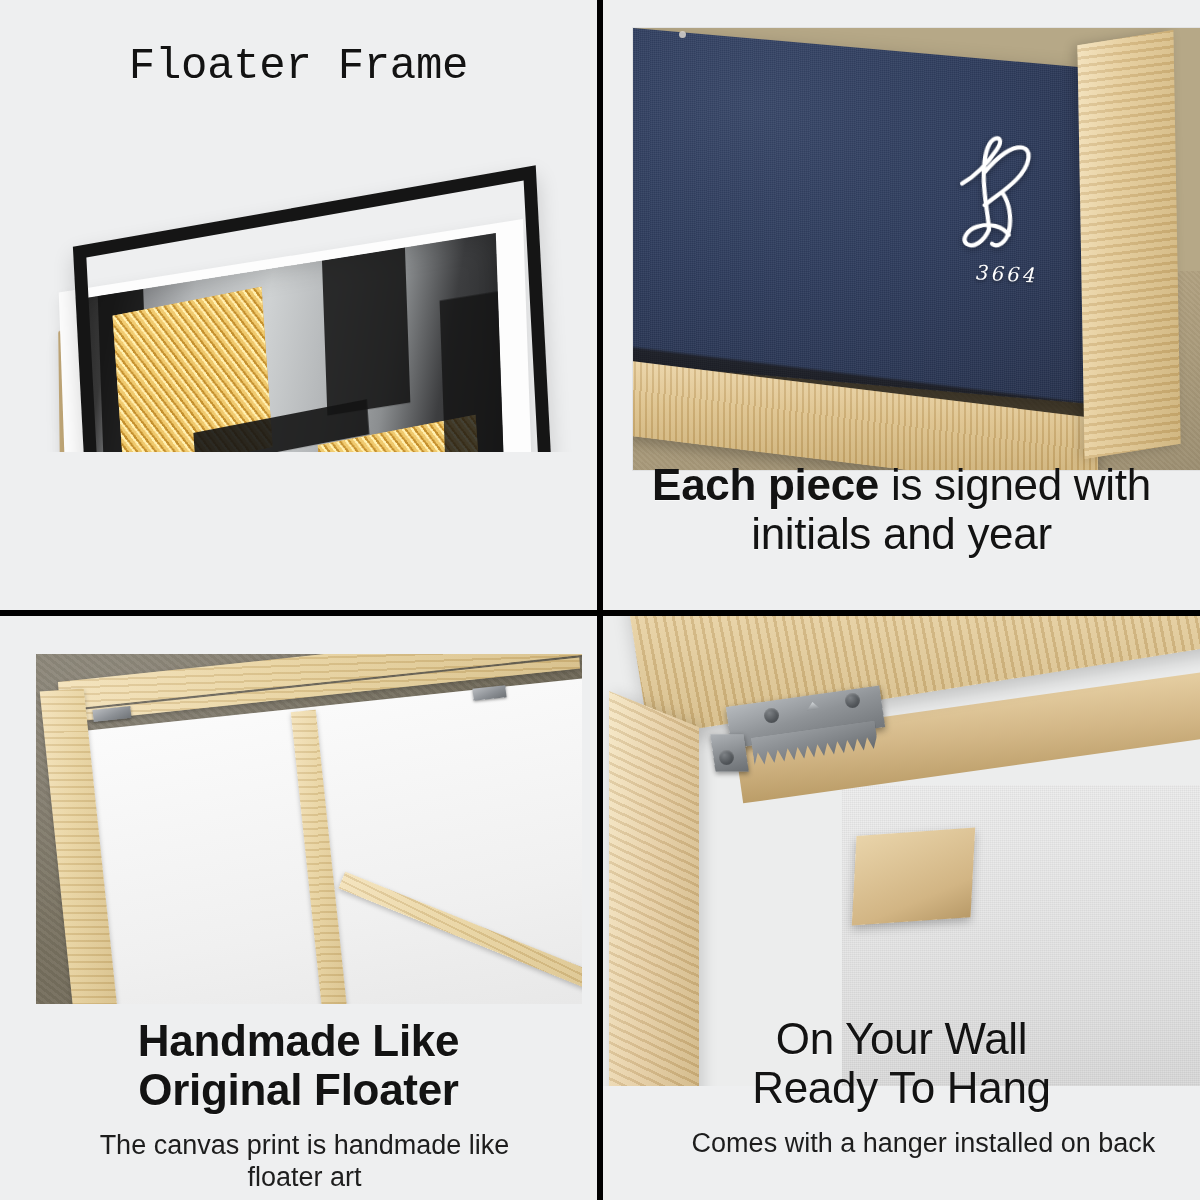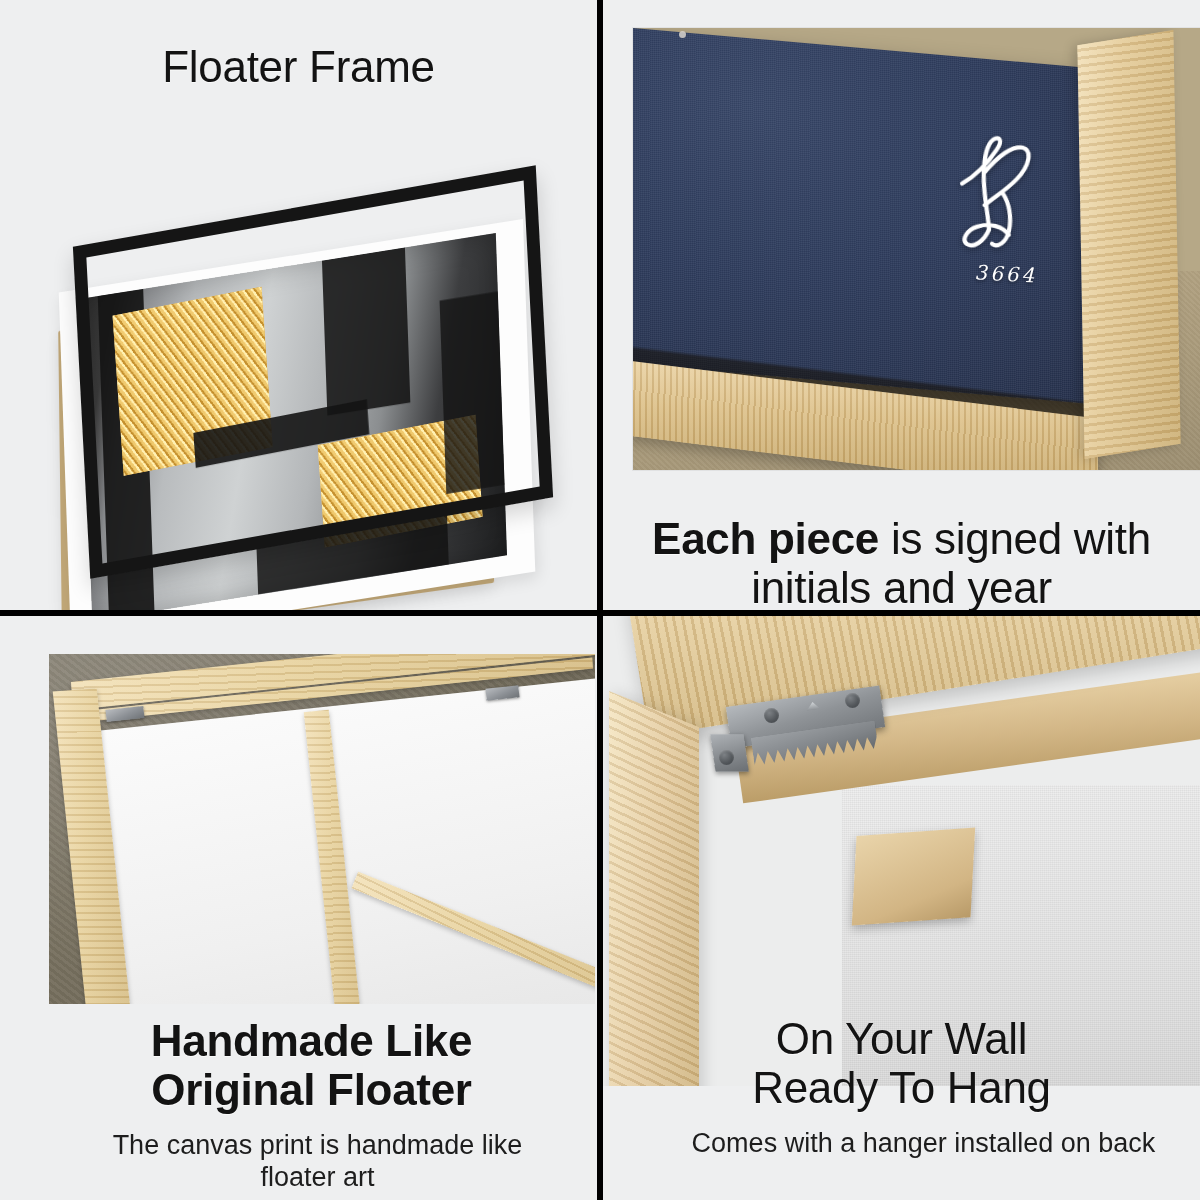--- a/index.html
+++ b/index.html
@@ -24,23 +24,23 @@
     background:#000; z-index:30;
   }
   .divider-h {
     position:absolute; left:0; top:610px;
     width:1200px; height:6px;
     background:#000; z-index:30;
   }
 
   
   .quad { position:absolute; overflow:hidden; }
-  #quad-tl { left:0;   top:0;    width:597px;  height:610px; }
+  #quad-tl { left:0;   top:0;    width:597px;  height:452px;font-family:Liberation Mono, monospace; }
   #quad-tr { left:603px; top:0;  width:597px;  height:610px; }
-  #quad-bl { left:0;   top:616px; width:597px; height:584px;margin-left:13px; }
+  #quad-bl { left:0;   top:616px; width:597px; height:584px; }
   #quad-br { left:603px; top:616px; width:597px; height:584px; }
 
   
   .caption { position:absolute; left:0; width:100%; text-align:center; z-index:12; }
   .headline {
     font-size:44px; line-height:1.12; letter-spacing:-0.3px;
     color:#131313; font-weight:400;
     text-shadow:0 1px 0 rgba(255,255,255,0.65);
   }
   .headline.bold { font-weight:700; }
@@ -188,21 +188,21 @@
   .tr-wood-right::after{
     content:""; position:absolute; inset:0;
     background:repeating-linear-gradient(2deg, rgba(160,120,60,.18) 0 3px, rgba(255,245,220,.15) 3px 8px);
   }
   .tr-shadow-gap {
     position:absolute; left:-2%; bottom:23%; width:82%; height:5%;
     background:rgba(20,14,6,.55);
     transform:skewY(7deg); transform-origin:left bottom;
     z-index:6; filter:blur(1px);
   }
-  #tr-caption { top:514px;text-align:center; }
+  #tr-caption { top:460px;text-align:center; }
 
   
   #bl-photo {
     position:absolute; left:36px; top:38px;
     width:546px; height:350px;
     overflow:hidden;
     background:#7c756a;
   }
   .bl-floor {
     position:absolute; inset:0;

